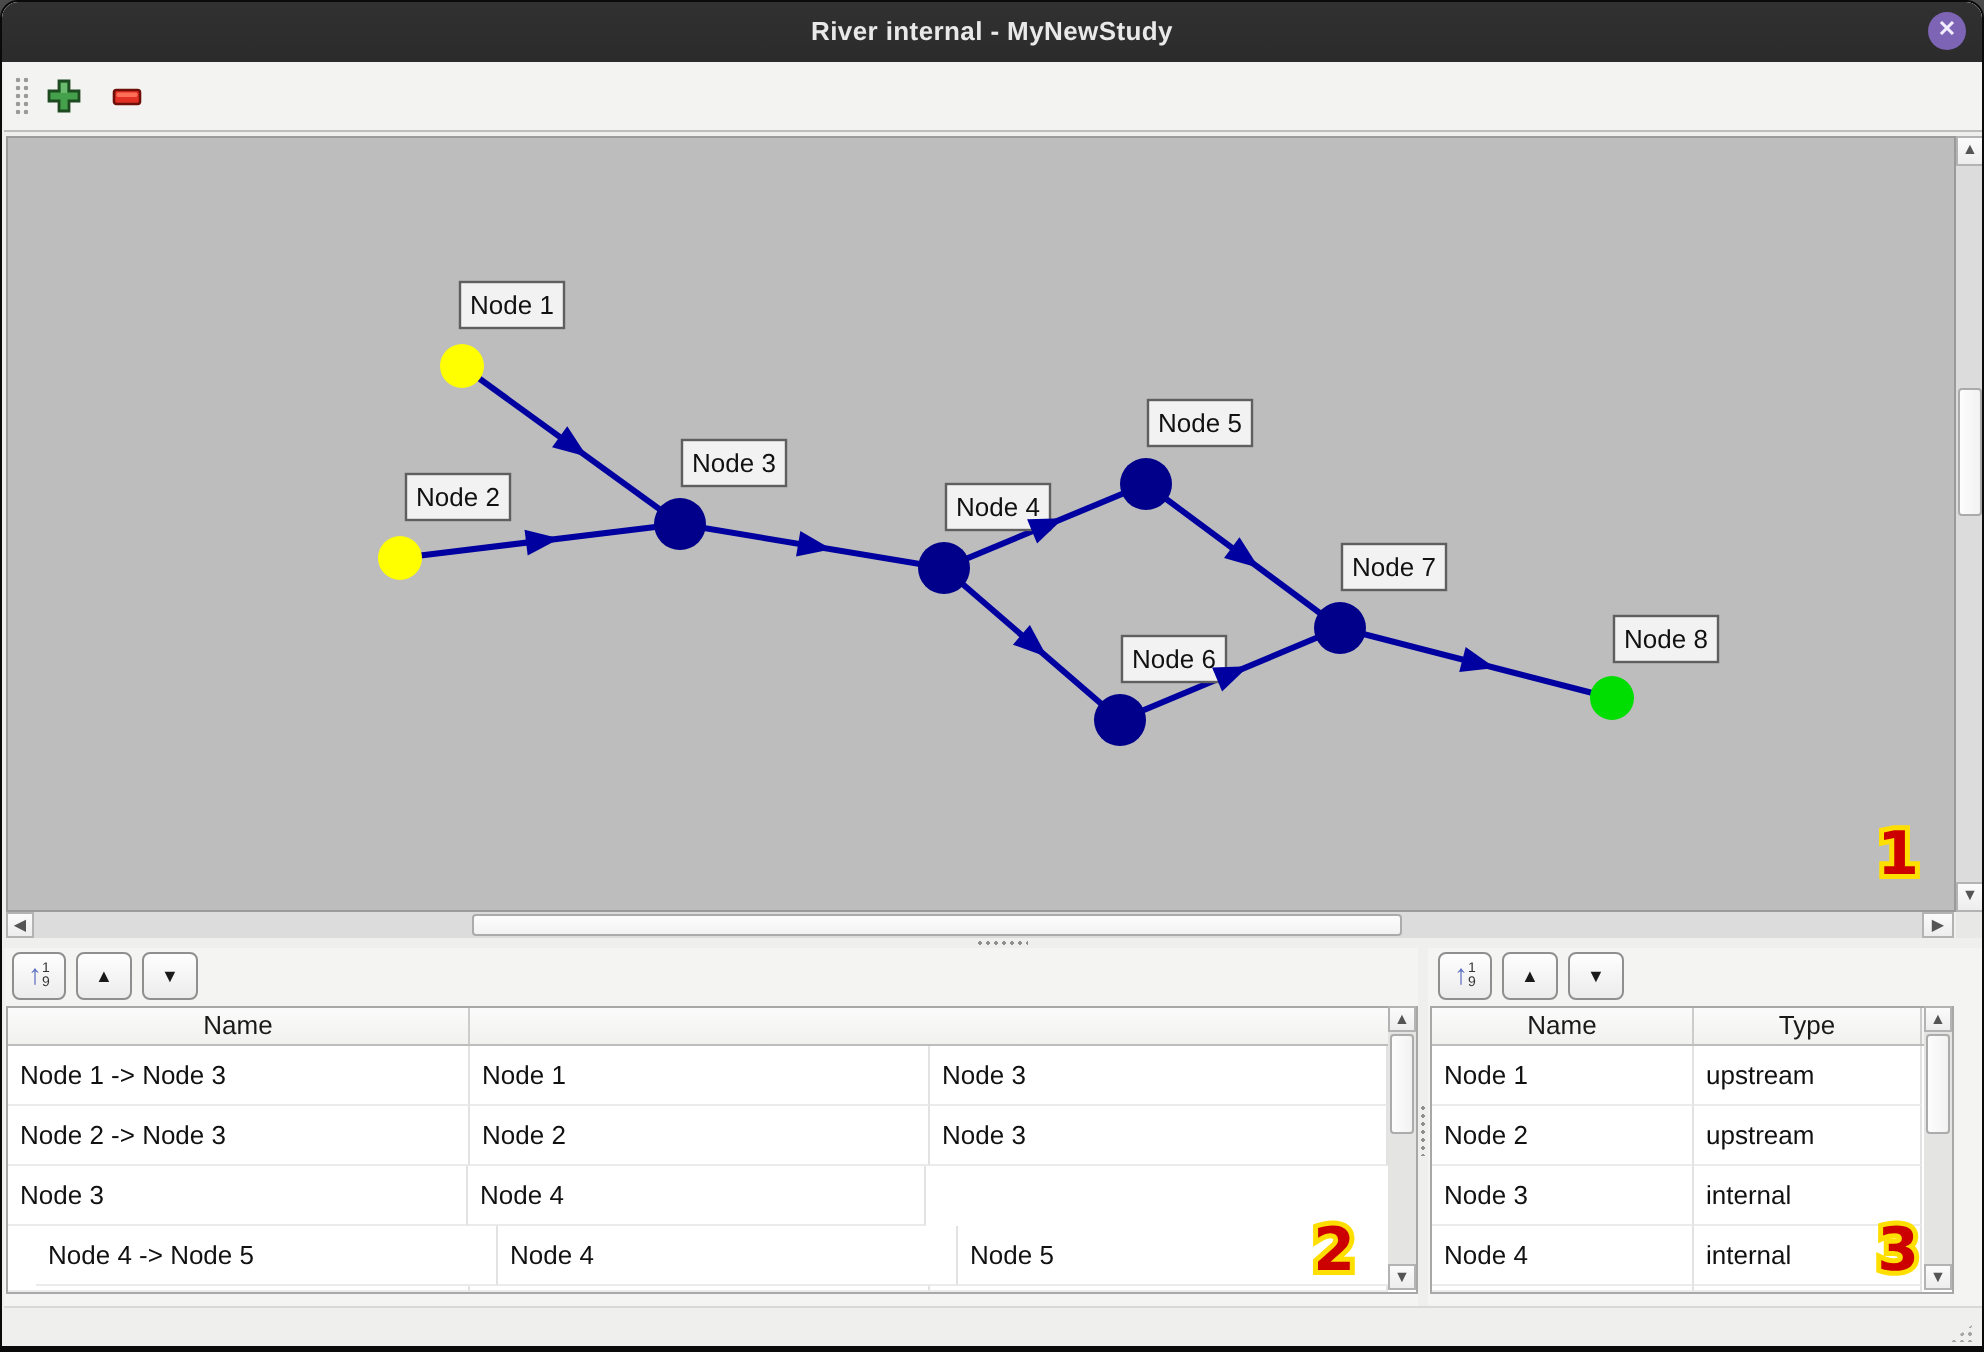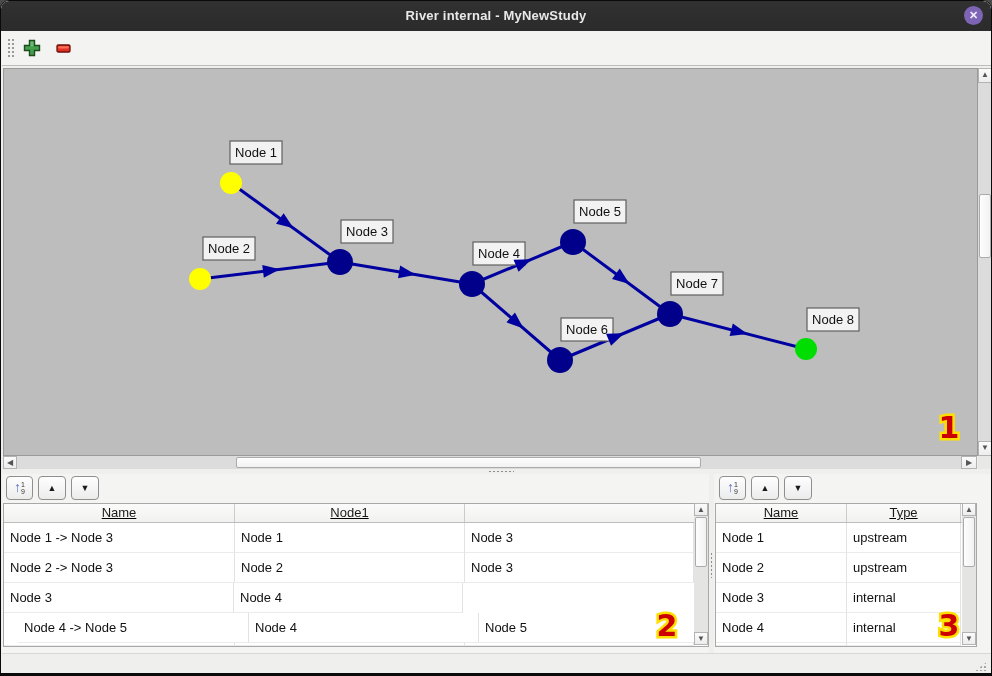--- a/index.html
+++ b/index.html
@@ -75,21 +75,21 @@
   .mini-btn {
     position:absolute; top:2px; height:24px; border:1px solid #8f8f8f; border-radius:4px;
     background:linear-gradient(#fefefe,#ececec); cursor:pointer; text-align:center;
   }
   .mini-btn .arrow { font-size:9px; color:#1a1a1a; line-height:22px; }
   .sort-glyph { display:inline-block; line-height:20px; }
   .sort-glyph .ar { color:#5b6fc0; font-size:14px; font-weight:bold; }
   .sort-glyph .digits { display:inline-block; vertical-align:middle; font-size:7px; color:#333; line-height:7px; }
   
   .tableframe { position:absolute; top:29px; background:#fff; border:1px solid #a8a8a8; }
-  .thead { display:flex; height:19px; border-bottom:1px solid #bdbdbd; background:linear-gradient(#fbfbfb,#f1f1ef);text-decoration:underline; }
+  .thead { display:flex; height:19px; border-bottom:1px solid #bdbdbd; background:linear-gradient(#fbfbfb,#f1f1ef); }
   .th {
     font-size:13px; color:#1a1a1a; text-align:center; line-height:18px;
     border-right:1px solid #cccccc; overflow:hidden;
   }
   .tr { display:flex; height:30px; cursor:default; }
   .td {
     font-size:13px; color:#111; line-height:29px; padding-left:6px;
     border-right:1px solid #e2e2e2; border-bottom:1px solid #ebebeb;
     white-space:nowrap; overflow:hidden;
   }
@@ -227,21 +227,20 @@
     <div class="mini-btn" style="left:36px;width:28px;">
         <div class="arrow">▲</div>
       </div>
     <div class="mini-btn" style="left:69px;width:28px;">
         <div class="arrow">▼</div>
       </div>
 
     <div class="tableframe" id="edge-tableframe" style="left:1px;width:706px;height:144px;">
         <div class="thead">
           <div class="th" style="width: 231px;">Name</div>
-          <div class="th" style="width: 230px;">Node1</div>
         </div>
         <div class="tr">
           <div class="td" style="width: 231px;">Node 1 -&gt; Node 3</div>
           <div class="td" style="width: 230px;">Node 1</div>
           <div class="td" style="width: 229px;">Node 3</div>
         </div>
         <div class="tr">
           <div class="td" style="width: 231px;">Node 2 -&gt; Node 3</div>
           <div class="td" style="width: 230px;">Node 2</div>
           <div class="td" style="width: 229px;">Node 3</div>

